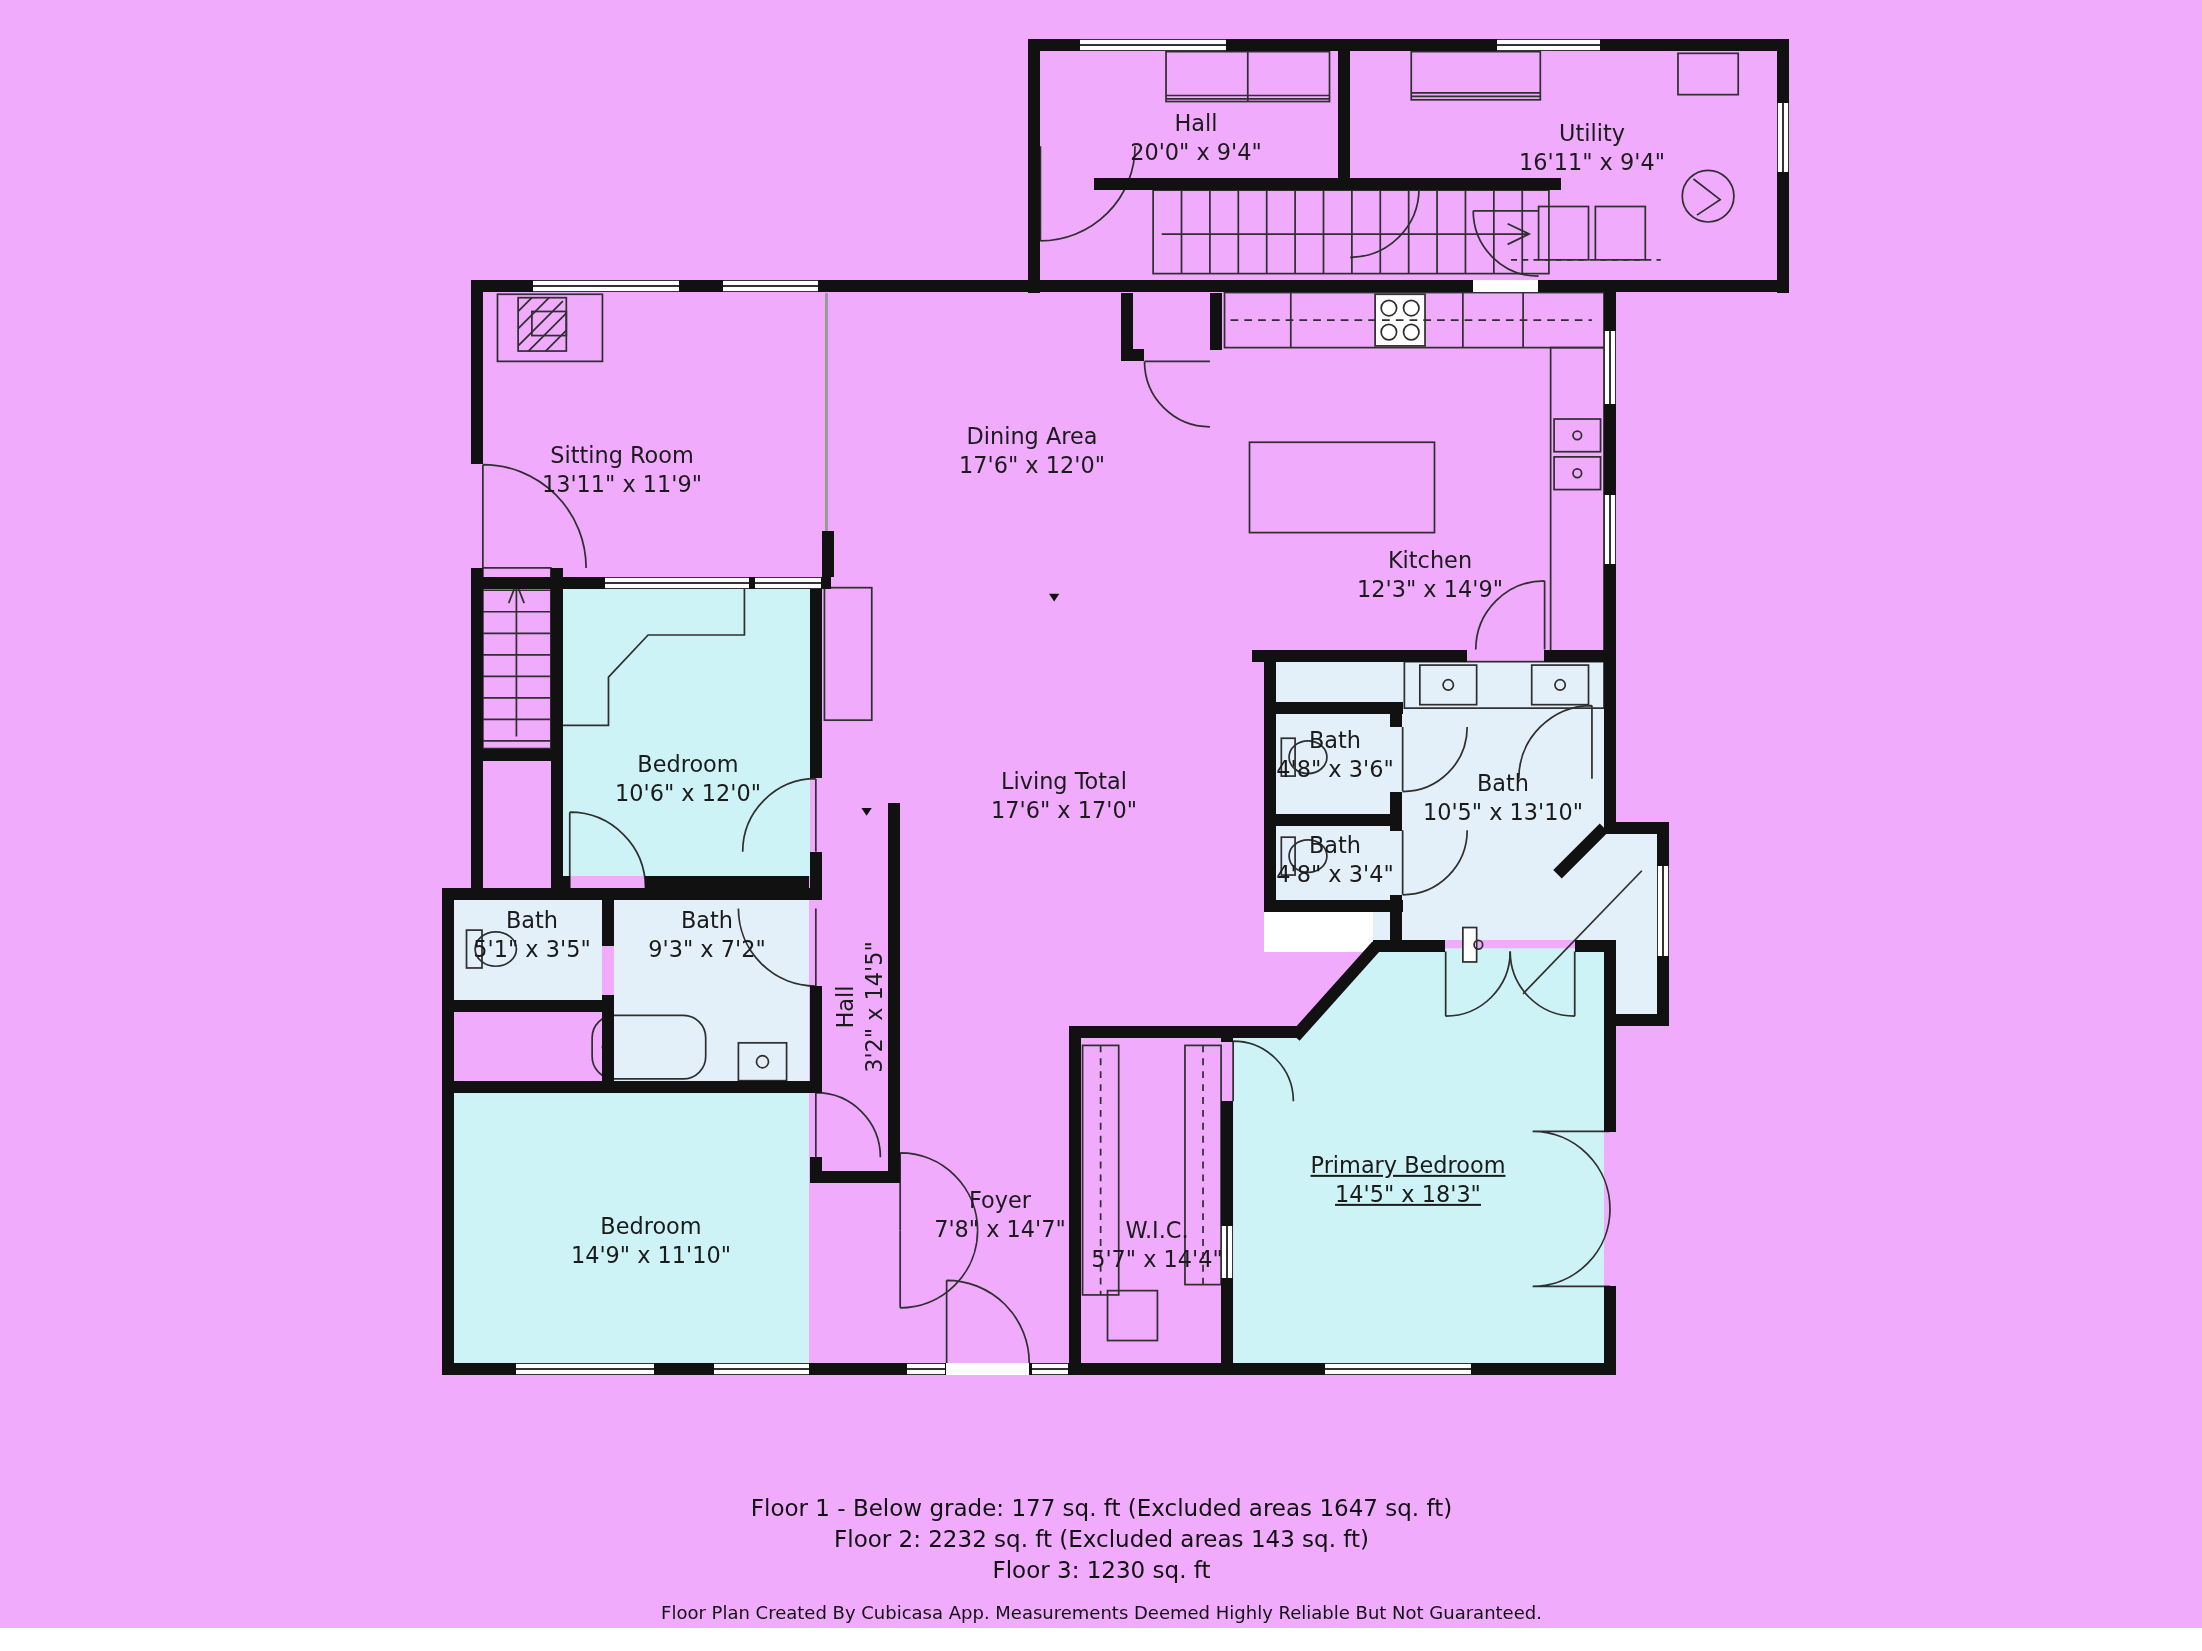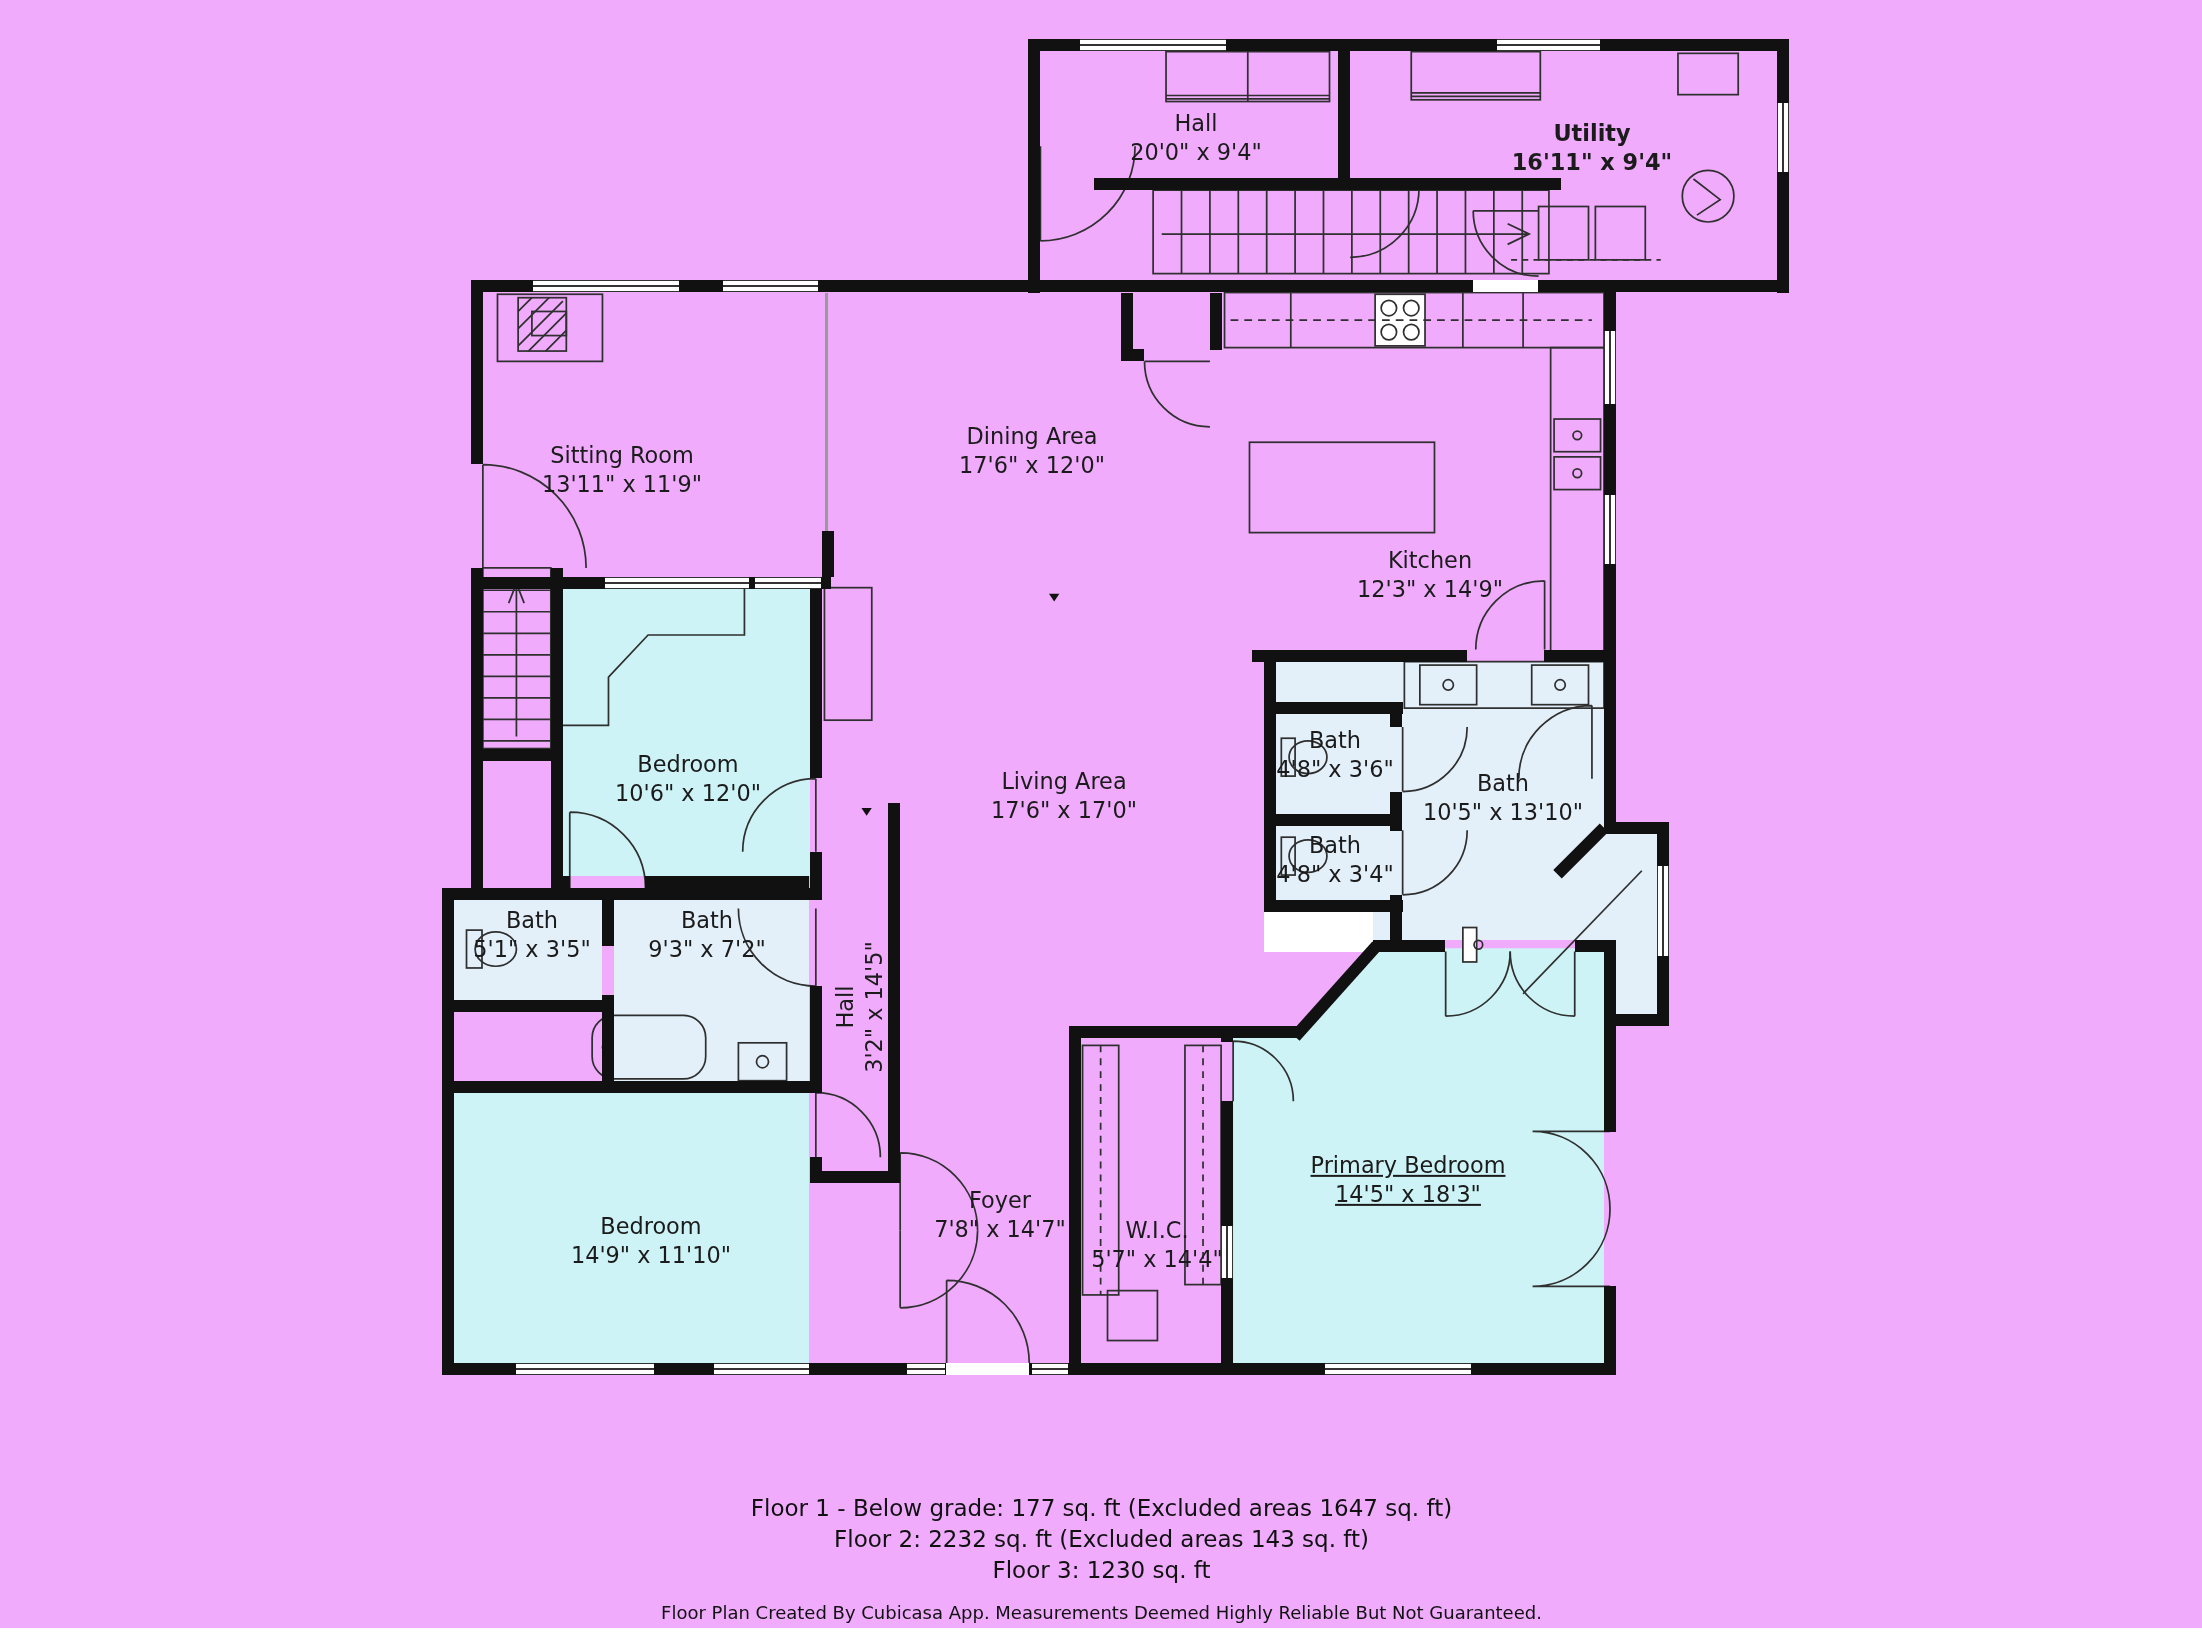--- a/index.html
+++ b/index.html
@@ -223,42 +223,42 @@
   <div class="winv" style="left:1777px;top:103px;width:12px;height:69px;"></div>
   <div class="winv" style="left:1604px;top:331px;width:12px;height:73px;"></div>
   <div class="winv" style="left:1604px;top:495px;width:12px;height:69px;"></div>
   <div class="winv" style="left:1657px;top:866px;width:12px;height:90px;"></div>
   <div class="winv" style="left:1221px;top:1226px;width:12px;height:52px;"></div>
 
   <div class="rlabel" style="left:1196px;top:138px;">
     <span>Hall</span>
     <span>20'0" x 9'4"</span>
   </div>
-  <div class="rlabel" style="left:1592px;top:148px;font-weight:bold;">
+  <div class="rlabel" style="left:1592px;top:148px;">
     <span>Utility</span>
     <span>16'11" x 9'4"</span>
   </div>
   <div class="rlabel" style="left:622px;top:453px;margin-top:17px;">
     <span>Sitting Room</span>
     <span>13'11" x 11'9"</span>
   </div>
   <div class="rlabel" style="left:1032px;top:451px;">
     <span>Dining Area</span>
     <span>17'6" x 12'0"</span>
   </div>
   <div class="rlabel" style="left:1430px;top:575px;">
     <span>Kitchen</span>
     <span>12'3" x 14'9"</span>
   </div>
   <div class="rlabel" style="left:688px;top:779px;">
     <span>Bedroom</span>
     <span>10'6" x 12'0"</span>
   </div>
   <div class="rlabel" style="left:1064px;top:796px;">
-    <span>Living Area</span>
+    <span>Living Total</span>
     <span>17'6" x 17'0"</span>
   </div>
   <div class="rlabel" style="left:1335px;top:755px;">
     <span>Bath</span>
     <span>4'8" x 3'6"</span>
   </div>
   <div class="rlabel" style="left:1503px;top:798px;">
     <span>Bath</span>
     <span>10'5" x 13'10"</span>
   </div>

